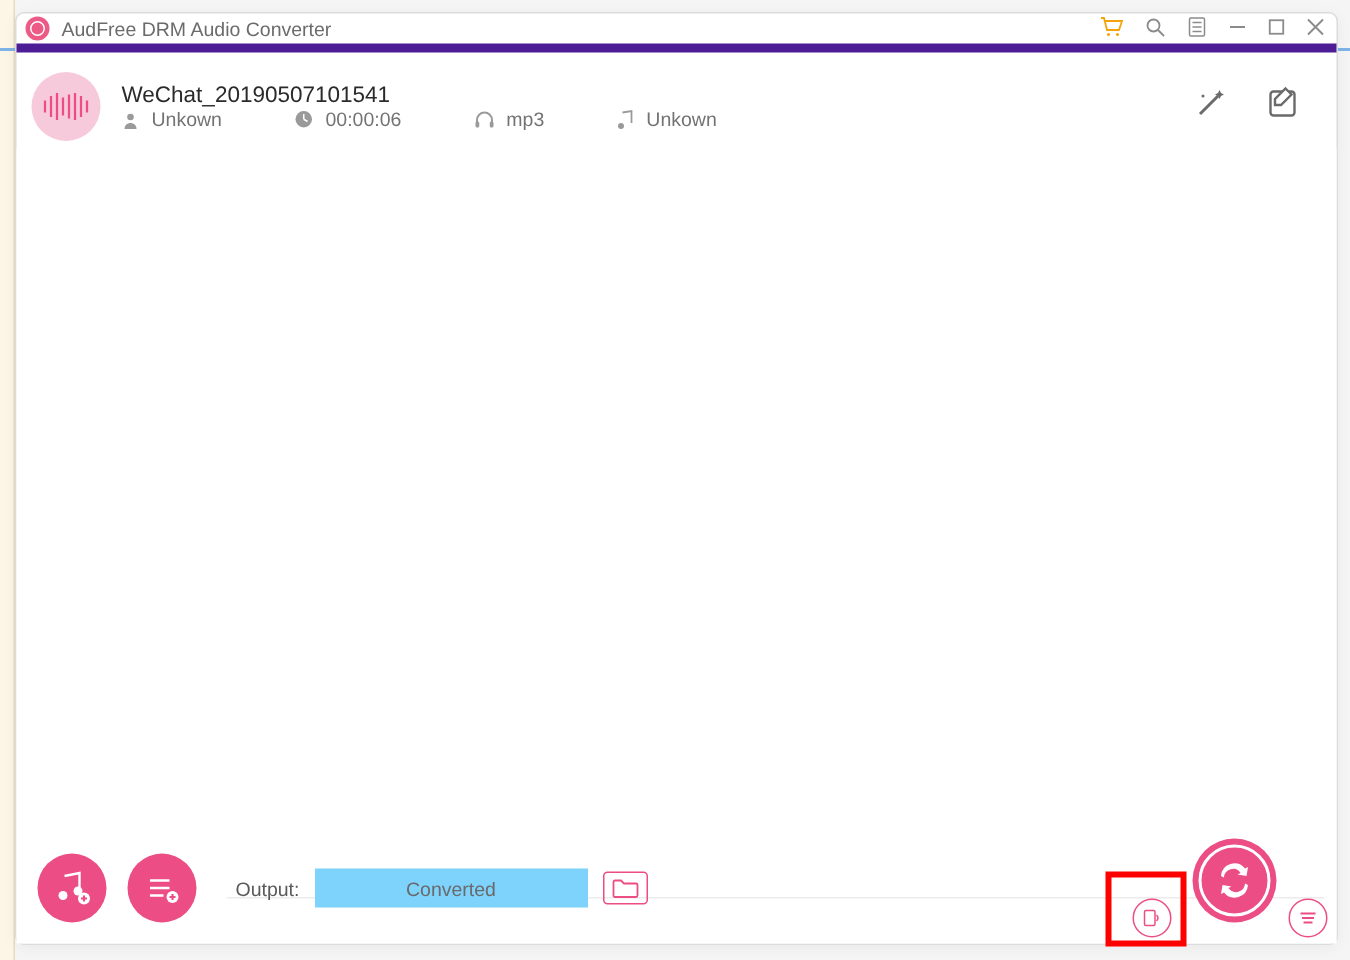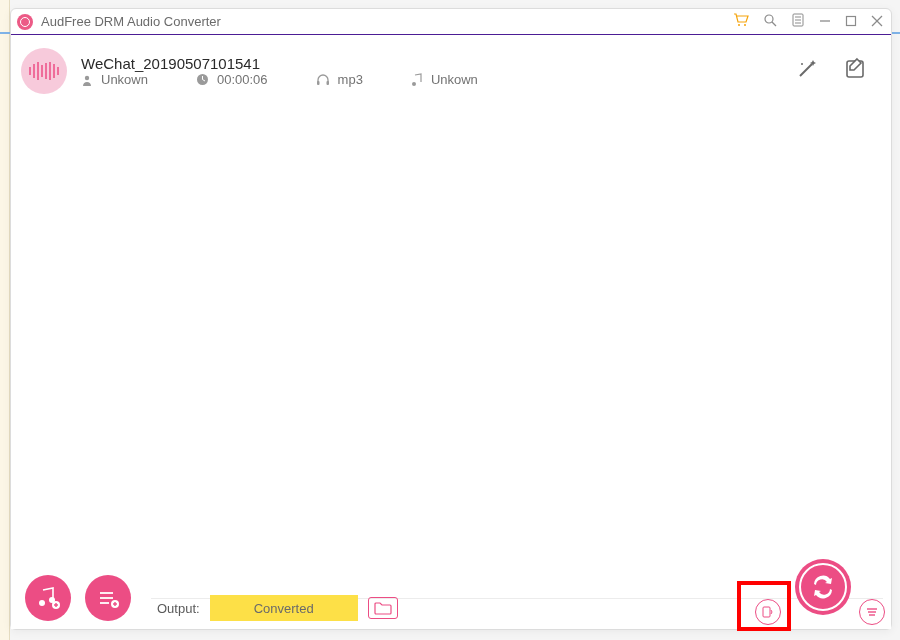--- a/index.html
+++ b/index.html
@@ -38,21 +38,21 @@
       border-radius: 6px;
       box-shadow: 0 2px 10px rgba(0,0,0,0.05);
       display: flex;
       flex-direction: column;
     }
     .titlebar {
       height: 26px;
       display: flex;
       align-items: center;
       padding: 0 8px 0 6px;
-      border-bottom: 1px solid #4c1d95;
+      border-bottom: 6px solid #4c1d95;
     }
     .app-logo {
       width: 16px;
       height: 16px;
       background: #ec5a86;
       border-radius: 50%;
       margin-right: 8px;
       position: relative;
     }
     .app-logo::after {
@@ -133,21 +133,21 @@
       flex: 1;
       background: #ffffff;
     }
     .bottom-bar {
       position: absolute;
       left: 14px;
       right: 27px;
       bottom: 8px;
       height: 58px;
       display: flex;
-      align-items: flex-end;
+      align-items: center;
     }
     .circle-btn {
       width: 46px;
       height: 46px;
       border-radius: 50%;
       background: #ec4d84;
       display: flex;
       align-items: center;
       justify-content: center;
       cursor: pointer;
@@ -157,23 +157,23 @@
       display: flex;
       align-items: center;
       margin-left: 12px;
       gap: 10px;
     }
     .output-label {
       font-size: 13px;
       color: #5a5a5a;
     }
     .converted-box {
-      width: 148px;
+      width: 182px;
       height: 26px;
-      background: #fde047;
+      background: #7dd3fc;
       display: flex;
       align-items: center;
       justify-content: center;
       font-size: 13px;
       color: #6a6a6a;
       cursor: pointer;
     }
     .folder-btn {
       width: 30px;
       height: 22px;

